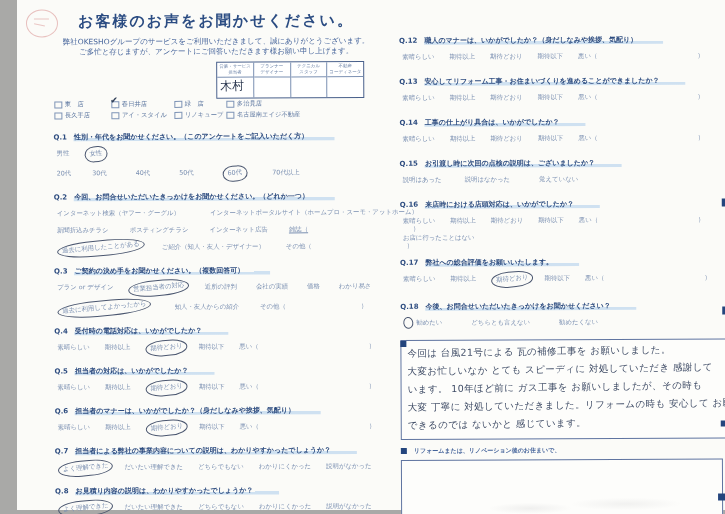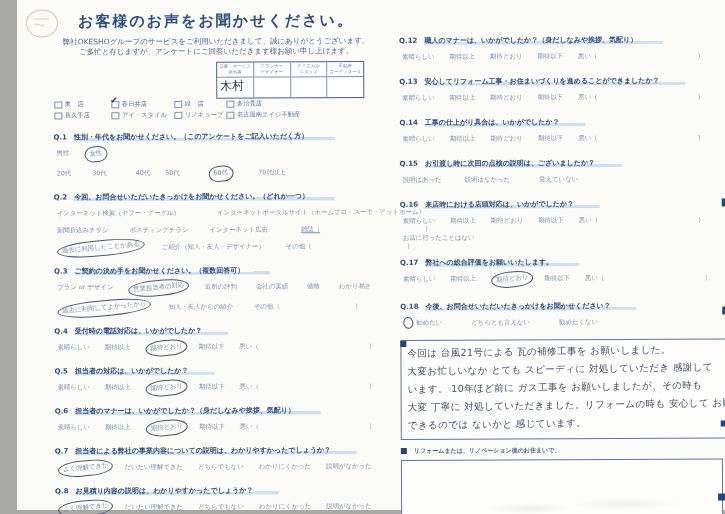--- a/index.html
+++ b/index.html
@@ -152,32 +152,32 @@
             <span class="box"></span>
             <span>名古屋南エイジ不動産</span>
           </div>
         </div>
       </div>
 
     <div class="colL" id="colL">
         <div class="qb">
           <div class="qline"><span class="qid">Q.1</span><span class="qtitle">性別・年代をお聞かせください。（このアンケートをご記入いただく方）</span></div>
           <div class="optline"><span class="opt">男性</span><span class="opt circled">女性</span></div>
-          <div class="optline"><span class="opt">20代</span><span class="opt" style="margin-left: 6px;">30代</span><span class="opt" style="margin-left: 14px;">40代</span><span class="opt" style="">50代</span><span class="opt circled" style="margin-left: 14px;">60代</span><span class="opt" style="margin-left: 14px;">70代以上</span></div>
+          <div class="optline"><span class="opt">20代</span><span class="opt" style="margin-left: 6px;">30代</span><span class="opt" style="margin-left: 14px;">40代</span><span class="opt" style="margin-left: 14px;">50代</span><span class="opt circled" style="margin-left: 14px;">60代</span><span class="opt" style="margin-left: 14px;">70代以上</span></div>
         </div>
         <div class="qb">
           <div class="qline"><span class="qid">Q.2</span><span class="qtitle">今回、お問合せいただいたきっかけをお聞かせください。（どれか一つ）</span></div>
-          <div class="optline"><span class="opt">インターネット検索（ヤフー・グーグル）</span><span class="opt" style="margin-left: 22px;">インターネットポータルサイト（ホームプロ・スーモ・アットホーム）</span></div>
-          <div class="optline"><span class="opt">新聞折込みチラシ</span><span class="opt" style="margin-left: 6px;">ポスティングチラシ</span><span class="opt" style="margin-left: 6px;">インターネット広告</span><span class="opt" style="margin-left: 18px; text-decoration: underline;">雑誌（</span><span class="opt" style="margin-left: 90px;">）</span></div>
+          <div class="optline"><span class="opt">インターネット検索（ヤフー・グーグル）</span><span class="opt" style="margin-left: 15px;">インターネットポータルサイト（ホームプロ・スーモ・アットホーム）</span></div>
+          <div class="optline"><span class="opt">新聞折込みチラシ</span><span class="opt" style="margin-left: 6px;">ポスティングチラシ</span><span class="opt" style="margin-left: 6px;">インターネット広告</span><span class="opt" style="margin-left: 6px; text-decoration: underline;">雑誌（</span><span class="opt" style="margin-left: 90px;">）</span></div>
           <div class="optline"><span class="opt circled">過去に利用したことがある</span><span class="opt" style="margin-left: 6px;">ご紹介（知人・友人・デザイナー）</span><span class="opt" style="margin-left: 6px;">その他（</span><span class="opt" style="margin-left: 80px;">）</span></div>
         </div>
         <div class="qb">
           <div class="qline"><span class="qid">Q.3</span><span class="qtitle">ご契約の決め手をお聞かせください。（複数回答可）</span></div>
           <div class="optline"><span class="opt">プラン or デザイン</span><span class="opt circled">営業担当者の対応</span><span class="opt" style="margin-left: 4px;">近所の評判</span><span class="opt" style="margin-left: 4px;">会社の実績</span><span class="opt" style="margin-left: 4px;">価格</span><span class="opt" style="margin-left: 4px;">わかり易さ</span></div>
-          <div class="optline"><span class="opt circled">過去に利用してよかったから</span><span class="opt" style="margin-left: 6px;">知人・友人からの紹介</span><span class="opt" style="margin-left: 6px;">その他（</span><span class="opt" style="margin-left: 60px;">）</span></div>
+          <div class="optline"><span class="opt circled">過去に利用してよかったから</span><span class="opt" style="margin-left: 12px;">知人・友人からの紹介</span><span class="opt" style="margin-left: 6px;">その他（</span><span class="opt" style="margin-left: 60px;">）</span></div>
         </div>
         <div class="qb">
           <div class="qline"><span class="qid">Q.4</span><span class="qtitle">受付時の電話対応は、いかがでしたか？</span></div>
           <div class="optline"><span class="opt">素晴らしい</span><span class="opt">期待以上</span><span class="opt circled">期待どおり</span><span class="opt">期待以下</span><span class="opt">悪い（</span><span class="opt" style="margin-left: 95px;">）</span></div>
         </div>
         <div class="qb">
           <div class="qline"><span class="qid">Q.5</span><span class="qtitle">担当者の対応は、いかがでしたか？</span></div>
           <div class="optline"><span class="opt">素晴らしい</span><span class="opt">期待以上</span><span class="opt circled">期待どおり</span><span class="opt">期待以下</span><span class="opt">悪い（</span><span class="opt" style="margin-left: 95px;">）</span></div>
         </div>
         <div class="qb">

